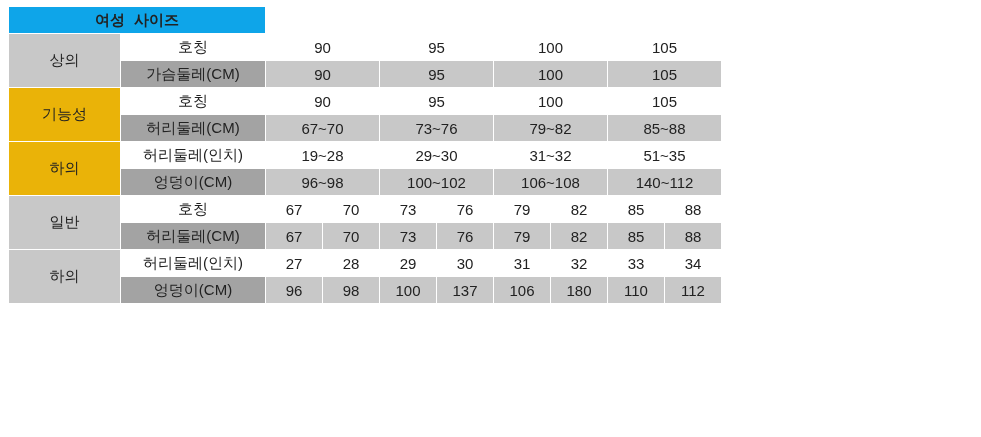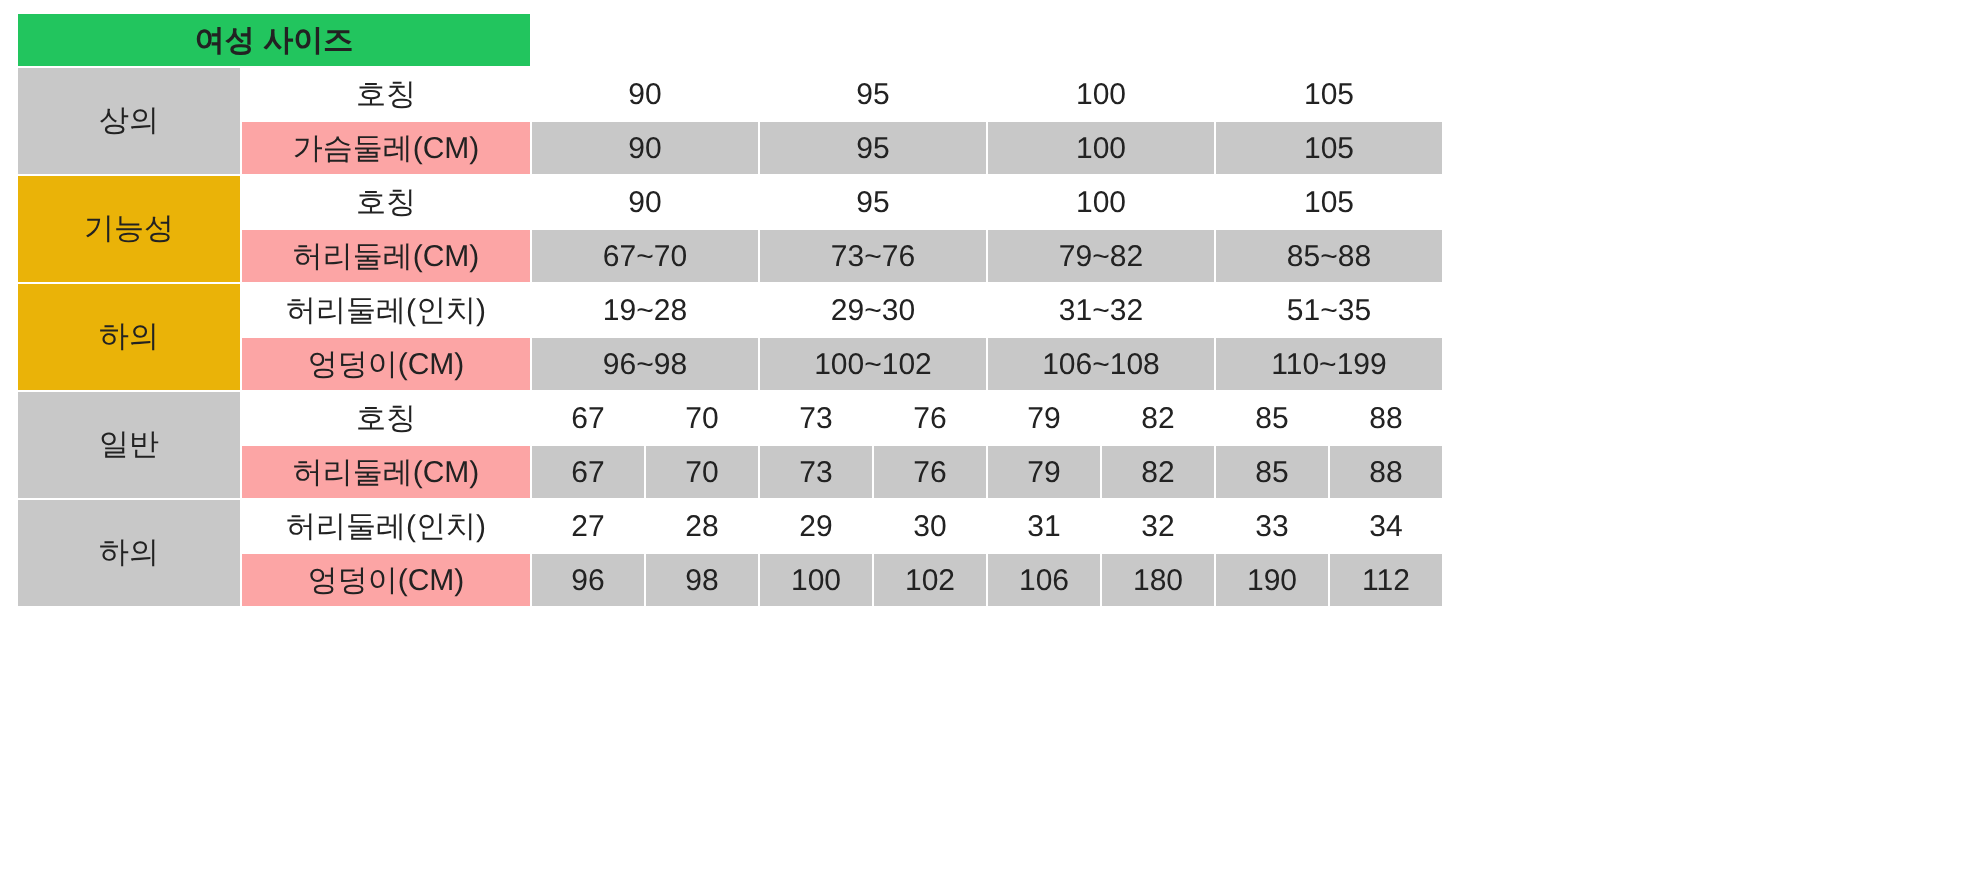--- a/index.html
+++ b/index.html
@@ -28,25 +28,26 @@
     text-align: center;
     vertical-align: middle;
     font-size: 15px;
     color: #222222;
     height: 26px;
     padding: 0 2px;
     white-space: nowrap;
   }
   
   .cell-title {
-    background: #22c55e;
+    background: #0ea5e9;
     font-weight: bold;
     font-size: 17px;
     color: #1a1a1a;
     height: 38px;
+    font-family: Liberation Mono, monospace;
   }
   .cell-blank {
     background: #ffffff;
     border: 1px solid #ffffff !important;
   }
   
   .cell-group {
     background: #c8c8c8;
     font-size: 16px;
     color: #1a1a1a;
@@ -57,21 +58,21 @@
     color: #1a1a1a;
   }
   
   .cell-rowlabel-light {
     background: #ffffff;
     font-size: 15px;
     color: #1a1a1a;
     margin-top: 36px;
   }
   .cell-rowlabel-dark {
-    background: #fca5a5;
+    background: #a3a3a3;
     font-size: 15px;
     color: #1a1a1a;
   }
   
   .cell-val-light {
     background: #ffffff;
   }
   .cell-val-dark {
     background: #c8c8c8;
   }
@@ -137,21 +138,21 @@
         <td class="cell-val-light" colspan="2">19~28</td>
         <td class="cell-val-light" colspan="2">29~30</td>
         <td class="cell-val-light" colspan="2">31~32</td>
         <td class="cell-val-light" colspan="2">51~35</td>
       </tr>
       <tr>
         <td class="cell-rowlabel-dark">엉덩이(CM)</td>
         <td class="cell-val-dark" colspan="2">96~98</td>
         <td class="cell-val-dark" colspan="2">100~102</td>
         <td class="cell-val-dark" colspan="2">106~108</td>
-        <td class="cell-val-dark" colspan="2">110~199</td>
+        <td class="cell-val-dark" colspan="2">140~112</td>
       </tr>
 
       <tr>
         <td class="cell-group" rowspan="2">일반</td>
         <td class="cell-rowlabel-light">호칭</td>
         <td class="cell-val-light">67</td>
         <td class="cell-val-light">70</td>
         <td class="cell-val-light">73</td>
         <td class="cell-val-light">76</td>
         <td class="cell-val-light">79</td>
@@ -180,21 +181,21 @@
         <td class="cell-val-light">31</td>
         <td class="cell-val-light">32</td>
         <td class="cell-val-light">33</td>
         <td class="cell-val-light">34</td>
       </tr>
       <tr>
         <td class="cell-rowlabel-dark">엉덩이(CM)</td>
         <td class="cell-val-dark">96</td>
         <td class="cell-val-dark">98</td>
         <td class="cell-val-dark">100</td>
-        <td class="cell-val-dark">102</td>
+        <td class="cell-val-dark">137</td>
         <td class="cell-val-dark">106</td>
         <td class="cell-val-dark">180</td>
-        <td class="cell-val-dark">190</td>
+        <td class="cell-val-dark">110</td>
         <td class="cell-val-dark">112</td>
       </tr>
     </tbody>
   </table>
 </div>
 
 </body></html>

